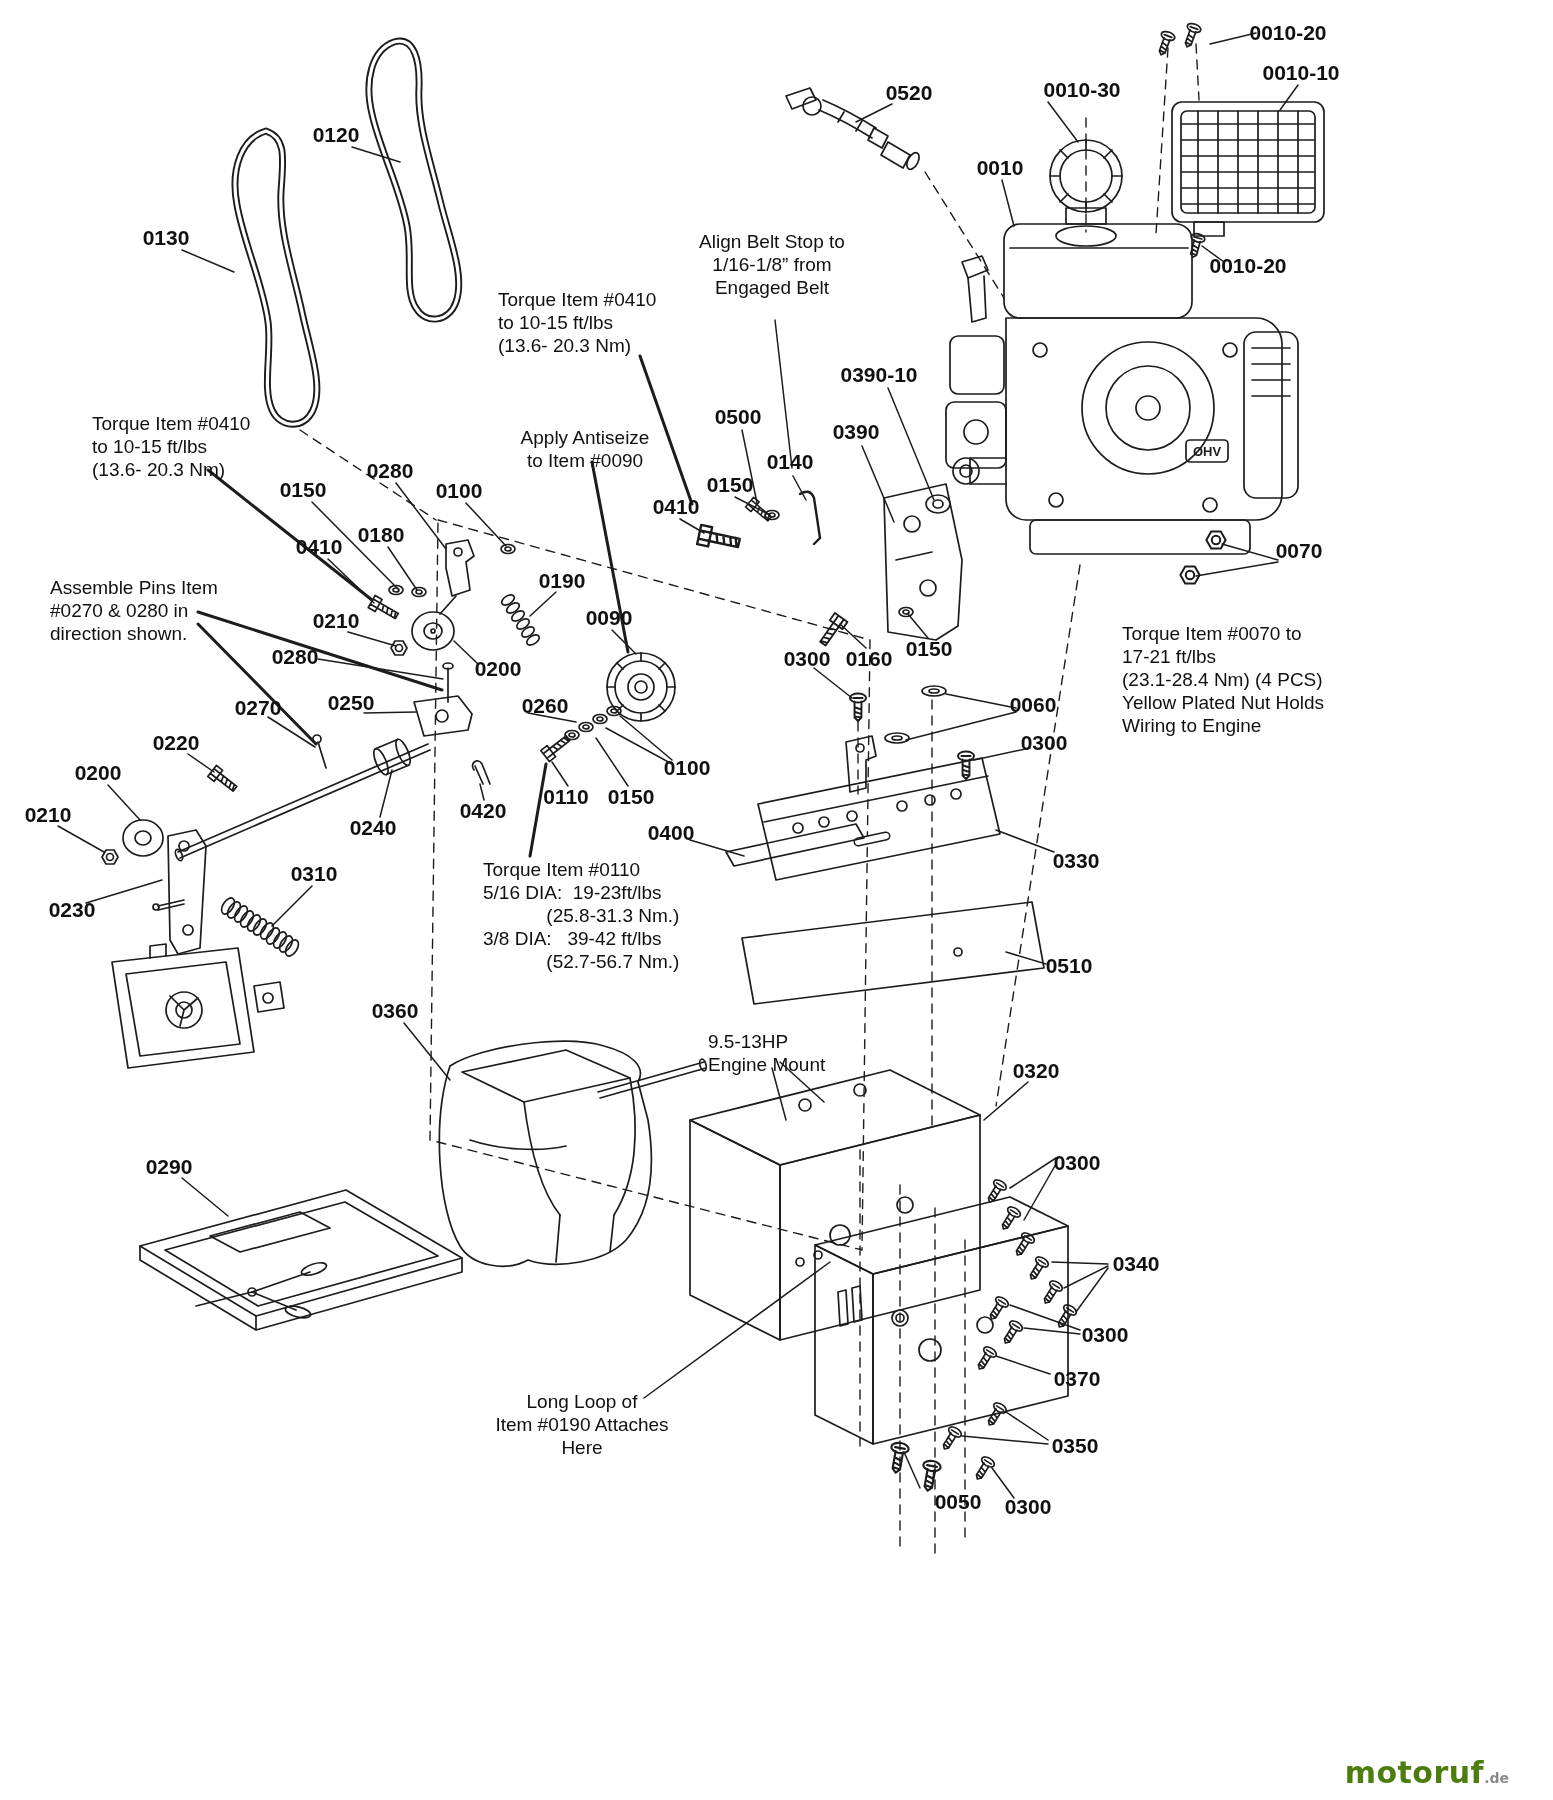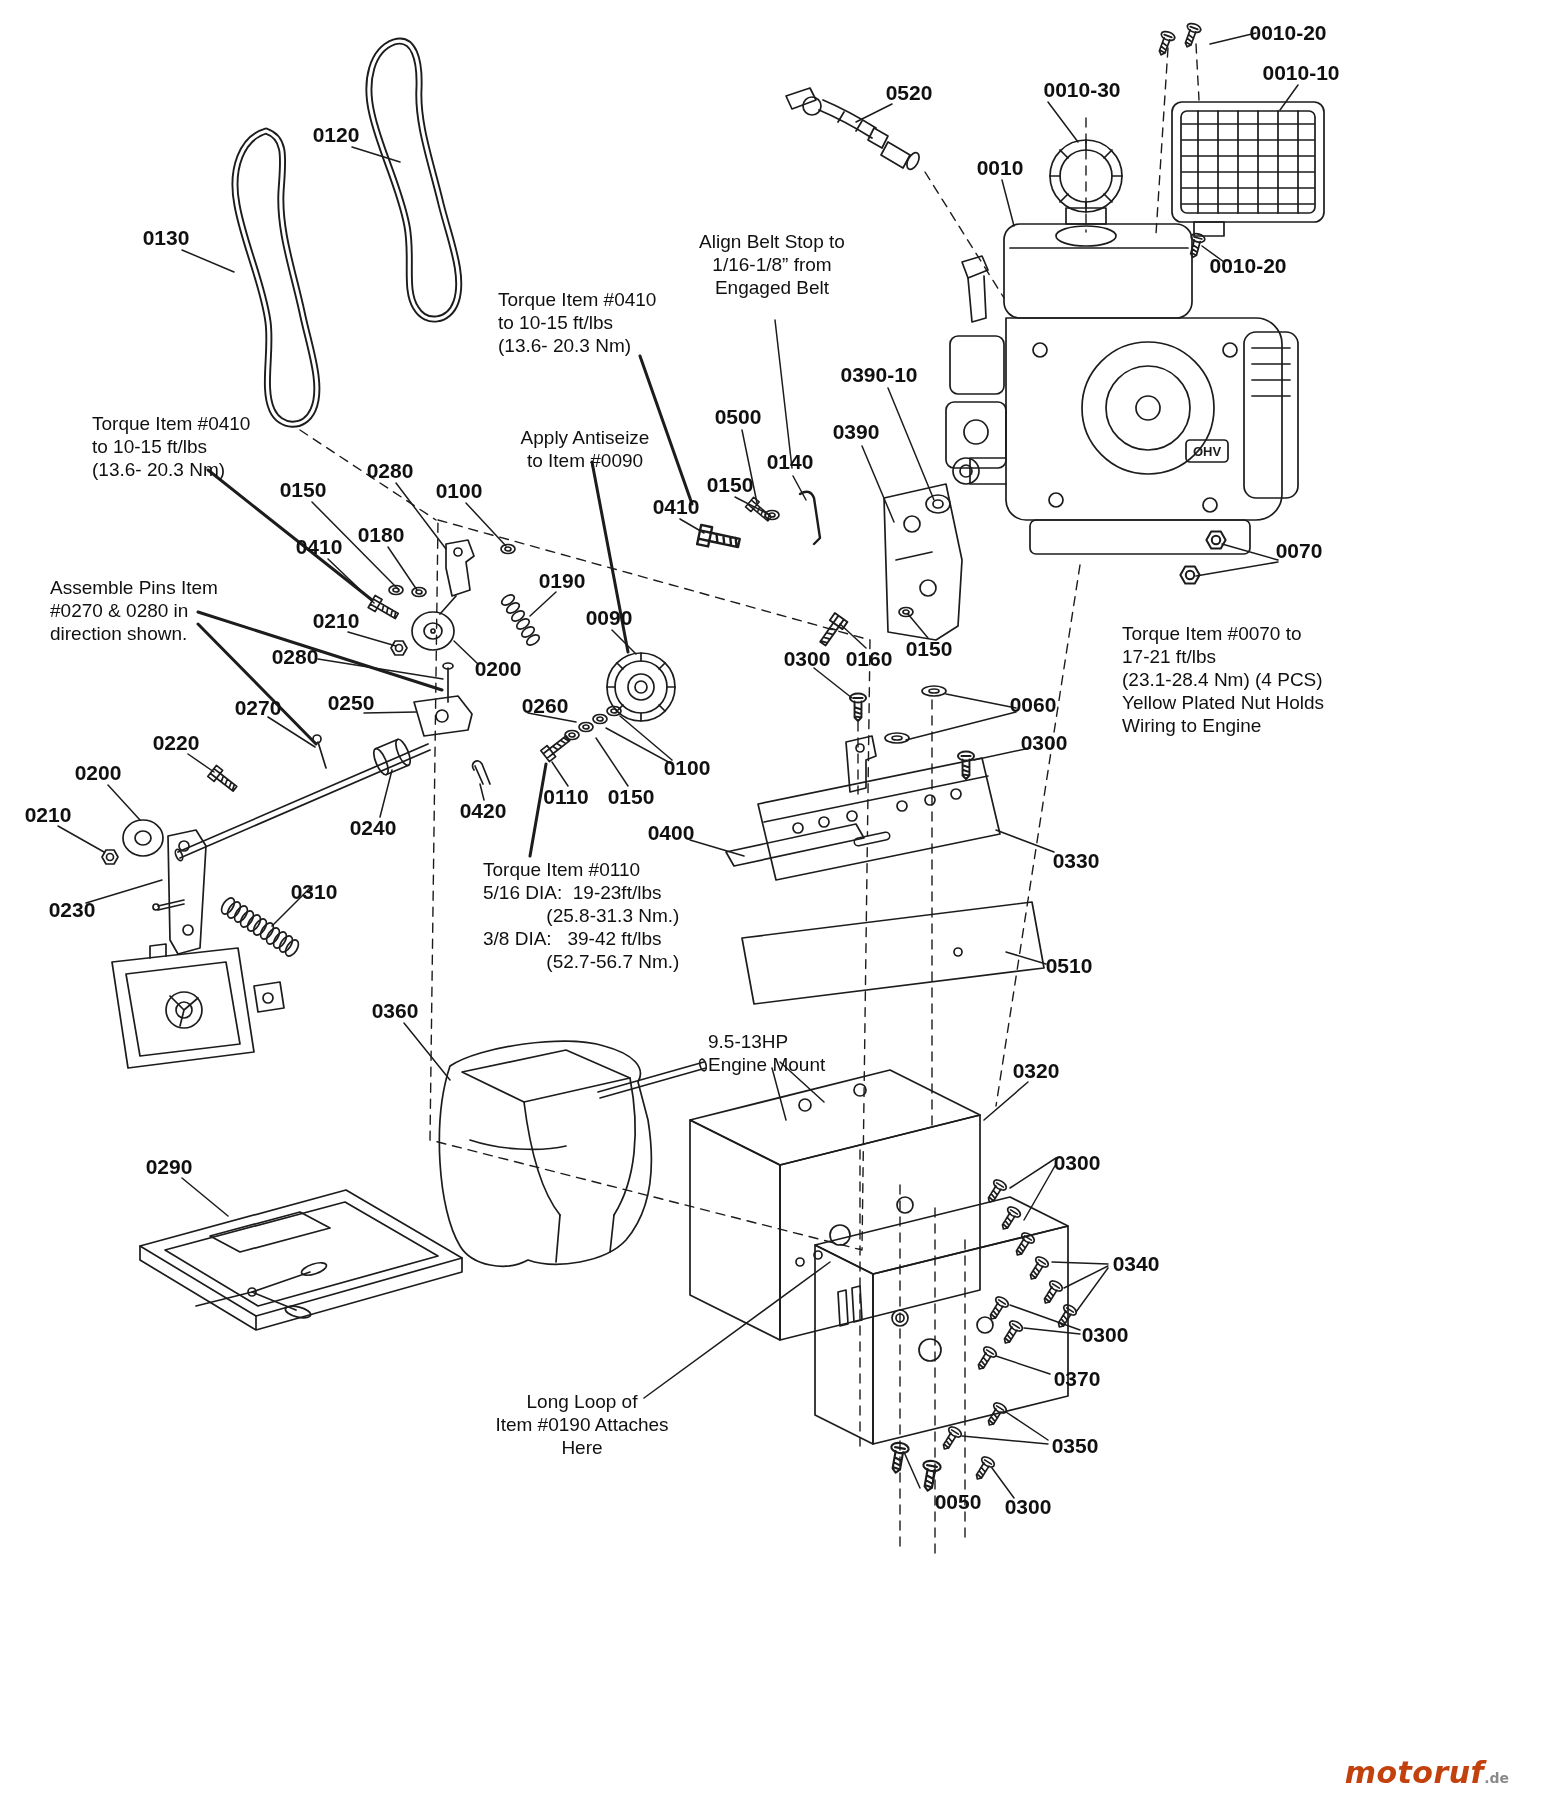--- a/index.html
+++ b/index.html
@@ -385,21 +385,21 @@
       <div class="part-label" style="left: 176px; top: 743px;">0220</div>
       <div class="part-label" style="left: 98px; top: 773px;">0200</div>
       <div class="part-label" style="left: 687px; top: 768px;">0100</div>
       <div class="part-label" style="left: 566px; top: 797px;">0110</div>
       <div class="part-label" style="left: 631px; top: 797px;">0150</div>
       <div class="part-label" style="left: 48px; top: 815px;">0210</div>
       <div class="part-label" style="left: 483px; top: 811px;">0420</div>
       <div class="part-label" style="left: 373px; top: 828px;">0240</div>
       <div class="part-label" style="left: 671px; top: 833px;">0400</div>
       <div class="part-label" style="left: 1076px; top: 861px;">0330</div>
-      <div class="part-label" style="left: 314px; top: 874px; margin-top: 18px;">0310</div>
+      <div class="part-label" style="left: 314px; top: 874px;">0310</div>
       <div class="part-label" style="left: 72px; top: 910px;">0230</div>
       <div class="part-label" style="left: 1069px; top: 966px;">0510</div>
       <div class="part-label" style="left: 395px; top: 1011px;">0360</div>
       <div class="part-label" style="left: 1036px; top: 1071px;">0320</div>
       <div class="part-label" style="left: 169px; top: 1167px;">0290</div>
       <div class="part-label" style="left: 1077px; top: 1163px;">0300</div>
       <div class="part-label" style="left: 1136px; top: 1264px;">0340</div>
       <div class="part-label" style="left: 1105px; top: 1335px;">0300</div>
       <div class="part-label" style="left: 1077px; top: 1379px;">0370</div>
       <div class="part-label" style="left: 1075px; top: 1446px;">0350</div>
@@ -448,16 +448,16 @@
         <div class="annotation-line">Engine Mount</div>
       </div>
       <div class="annotation center" style="left: 582px; top: 1390px;">
         <div class="annotation-line">Long Loop of</div>
         <div class="annotation-line">Item #0190 Attaches</div>
         <div class="annotation-line">Here</div>
       </div>
     </div>
 
   <div id="watermark">
-    <span class="brand" style="color: #c2410c; font-style: italic;">motoruf</span><span class="tld" style="color: rgb(138, 138, 138);">.de</span>
+    <span class="brand" style="color: #4d7c0f;">motoruf</span><span class="tld" style="color: rgb(138, 138, 138);">.de</span>
   </div>
 
 </div>
 
 </body></html>

